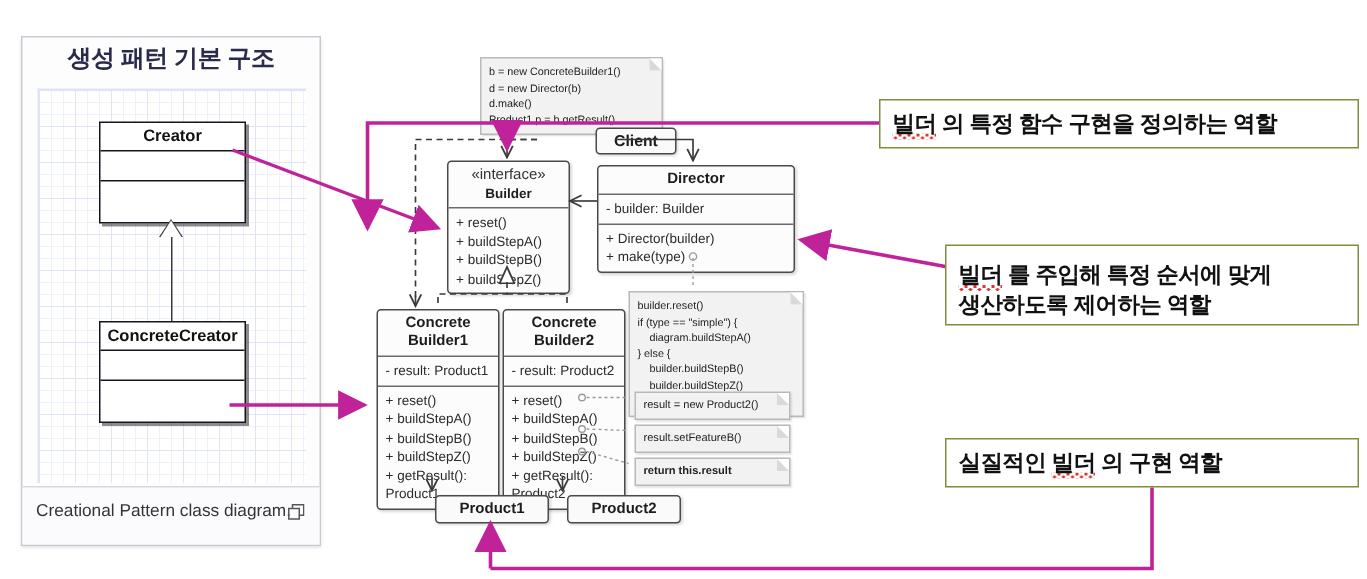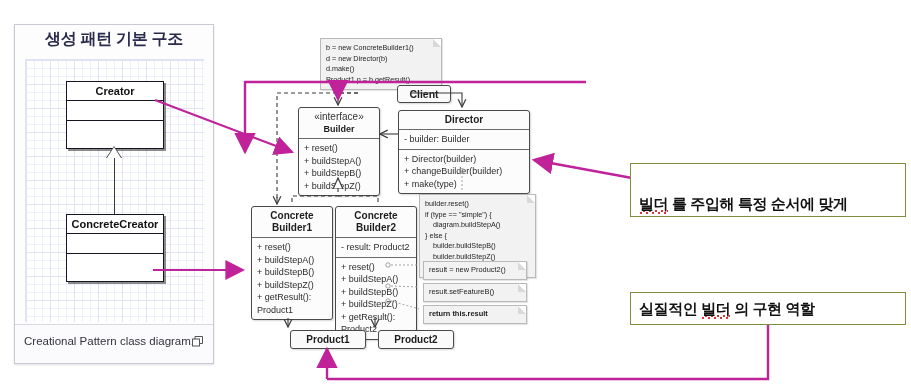--- a/index.html
+++ b/index.html
@@ -180,29 +180,31 @@
     </div>
   </div>
 
   <div class="cls" style="left:398px;top:110px;width:130px;font-size:9px;">
     <div class="title" style="font-size:10px;">Director</div>
     <div class="sec sep">
       <div>- builder: Builder</div>
     </div>
     <div class="sec sep">
       <div>+ Director(builder)</div>
-      <div>+ changeBuilder(builder)</div>
       <div>+ make(type)</div>
     </div>
   </div>
 
   <div class="cls" style="left:251px;top:206px;width:80px;font-size:9px;">
     <div class="title" style="font-size:10px;">
       <span>Concrete</span><br>
       <span>Builder1</span>
+    </div>
+    <div class="sec sep">
+      <div>- result: Product1</div>
     </div>
     <div class="sec sep">
       <div>+ reset()</div>
       <div>+ buildStepA()</div>
       <div>+ buildStepB()</div>
       <div>+ buildStepZ()</div>
       <div>+ getResult():</div>
       <div>   Product1</div>
     </div>
   </div>
@@ -326,24 +328,30 @@
     <g>
       <path d="M632,178 L534,160" fill="none" stroke="#c0229a" stroke-width="2.4" marker-end="url(#ah-mag)"></path>
     </g>
 
     <g>
       <path d="M768,324 L768,379 L327,379" fill="none" stroke="#c0229a" stroke-width="2.4"></path>
       <path d="M327,379 L327,349" fill="none" stroke="#c0229a" stroke-width="2.4" marker-end="url(#ah-mag)"></path>
     </g>
   </svg>
 
+  <div class="callout" style="left:586px;top:66px;width:318px;height:31px;font-size:15px;">
+    <div class="txt">
+      <span class="sq">빌더</span><span> 의 특정 함수 구현을 정의하는 역할</span>
+    </div>
+  </div>
 
   <div class="callout" style="left:630px;top:163px;width:274px;height:52px;font-size:15px;align-items:flex-end;">
     <div class="txt" style="padding-top:4px;">
       <span class="sq">빌더</span><span> 를 주입해 특정 순서에 맞게</span><br>
+      <span>생산하도록 제어하는 역할</span>
     </div>
   </div>
 
   <div class="callout" style="left:630px;top:292px;width:274px;height:31px;font-size:15px;">
     <div class="txt">
       <span>실질적인 </span><span class="sq">빌더</span><span> 의 구현 역할</span>
     </div>
   </div>
 
 </div>

